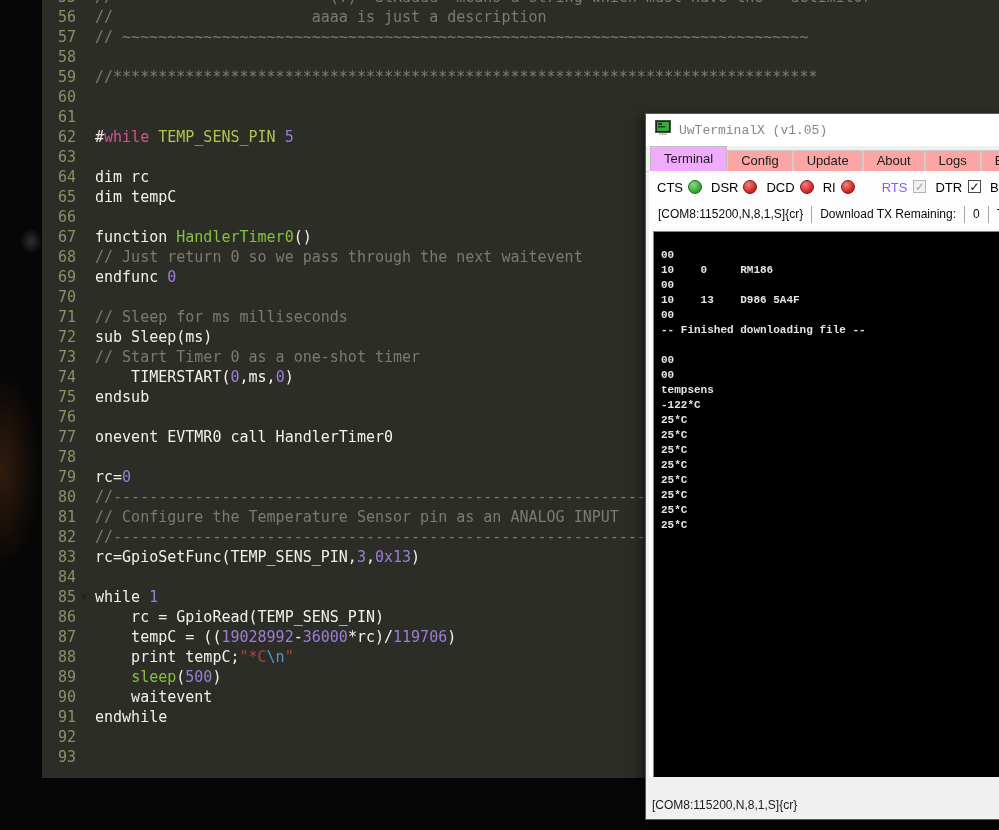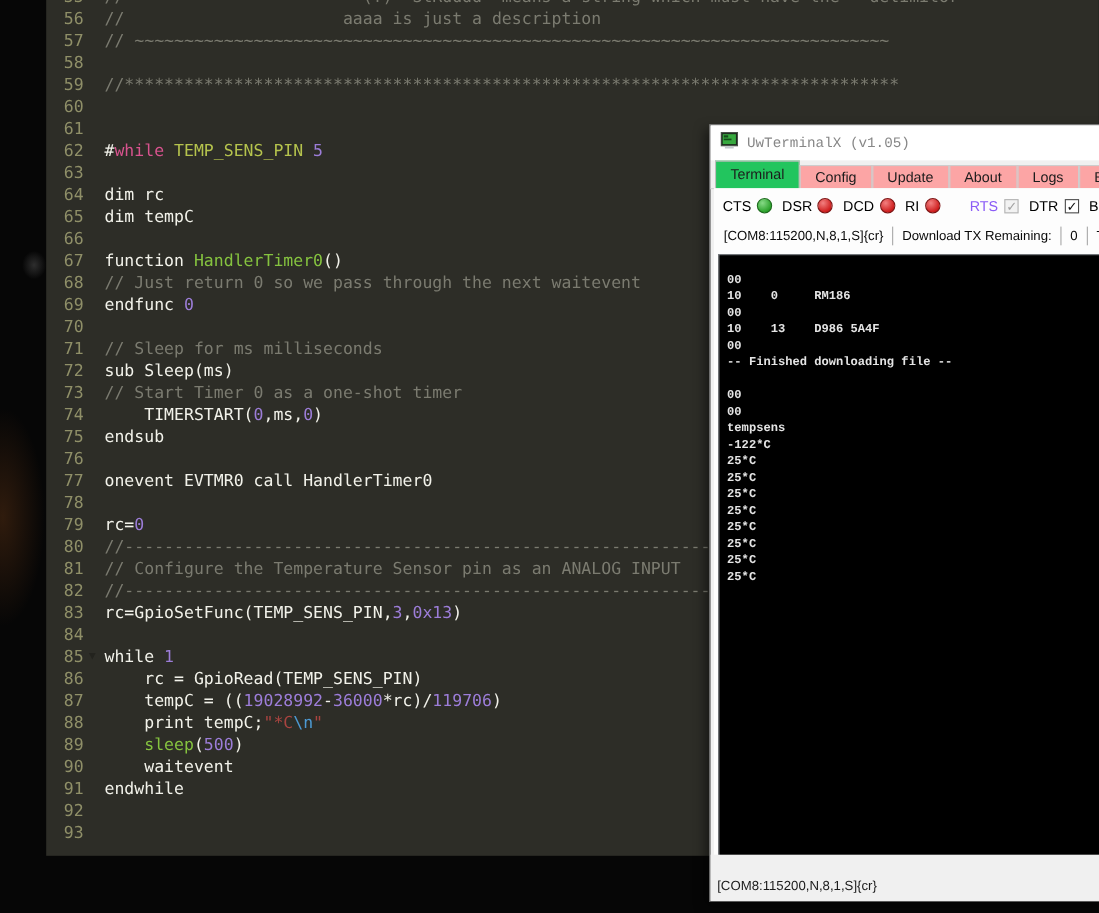--- a/index.html
+++ b/index.html
@@ -29,25 +29,25 @@
   
   .window{position:absolute;left:645px;top:113px;width:560px;height:707px;
     background:var(--window-chrome);border:1px solid #5a5a5a;box-sizing:border-box;
     box-shadow:-4px 4px 10px rgba(0,0,0,.5);}
   .titlebar{height:32px;background:#ffffff;display:flex;align-items:center;padding-left:9px;}
   .title-text{margin-left:8px;font-size:13px;color:#878787;font-family:Liberation Mono, monospace;}
   .tabbar{height:25px;display:flex;align-items:flex-end;padding-left:4px;
     border-bottom:1px solid #cfcfcf;background:var(--window-chrome);}
   .tab{font-size:13px;color:#1c1c1c;padding:0 13px;height:20px;line-height:20px;
     background:#fca5a5;border:1px solid #cdcdcd;border-bottom:none;}
-  .tab.active{height:25px;line-height:24px;background:#22c55e;margin-bottom:-1px;border-color:#bdbdbd;}
+  .tab.active{height:25px;line-height:24px;background:#f0abfc;margin-bottom:-1px;border-color:#bdbdbd;}
   .tabpage{position:absolute;left:3px;right:0;top:57px;height:608px;background:#fdfdfd;}
   .indrow{position:absolute;left:8px;top:5px;height:22px;display:flex;align-items:center;
     white-space:nowrap;font-size:13px;color:#000;}
-  .ind{display:flex;align-items:center;margin-right:9px;}
+  .ind{display:flex;margin-right:9px;}
   .ind.disabled .indlabel{color:#8b5cf6;padding-left:18px;}
   .led{width:14px;height:14px;border-radius:50%;margin-left:5px;box-sizing:border-box;}
   .led.green{background:radial-gradient(circle at 35% 30%, #86da86, var(--led-green) 70%);border:1px solid #1d6b1d;}
   .led.red{background:radial-gradient(circle at 35% 30%, #f28080, var(--led-red) 70%);border:1px solid #7e1515;}
   .cb{width:13px;height:13px;border:1px solid #4a4a4a;background:#fff;margin-left:6px;
     font-size:12px;line-height:12px;text-align:center;color:#111;box-sizing:border-box;}
   .cb.disabled{border-color:#b3b3b3;background:#f2f2f2;color:#a3a3a3;}
   .comrow{position:absolute;left:3px;top:31px;height:24px;display:flex;align-items:center;
     font-size:12px;color:#0a0a0a;}
   .compane{padding:0 6px;white-space:nowrap;}

